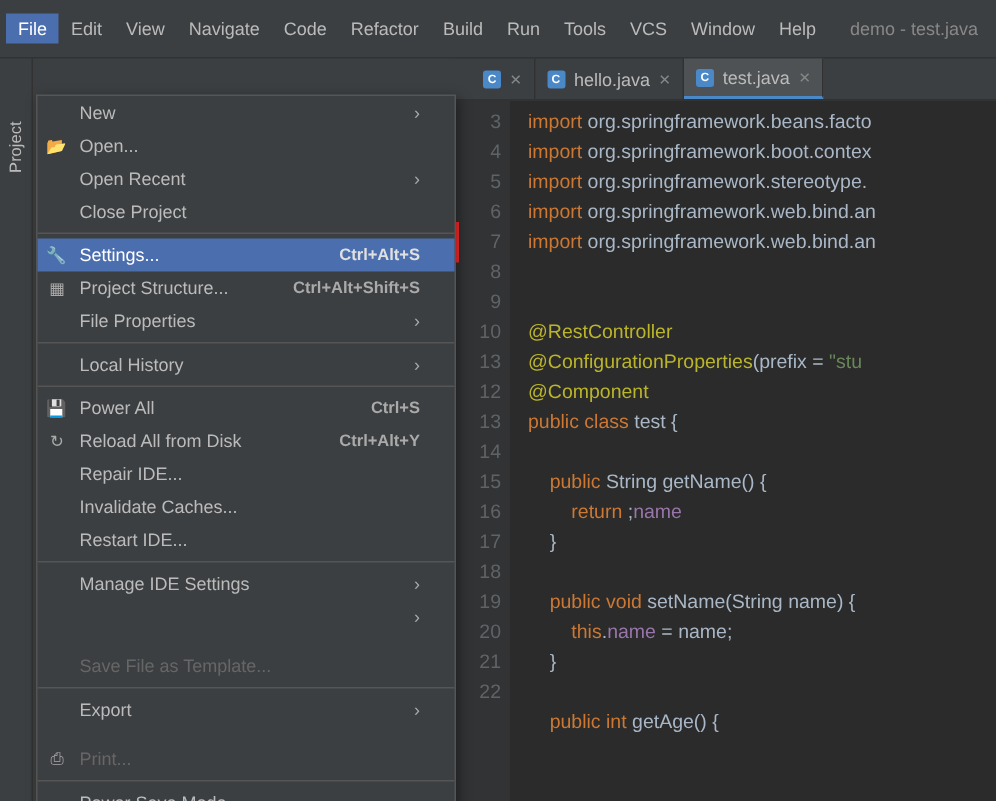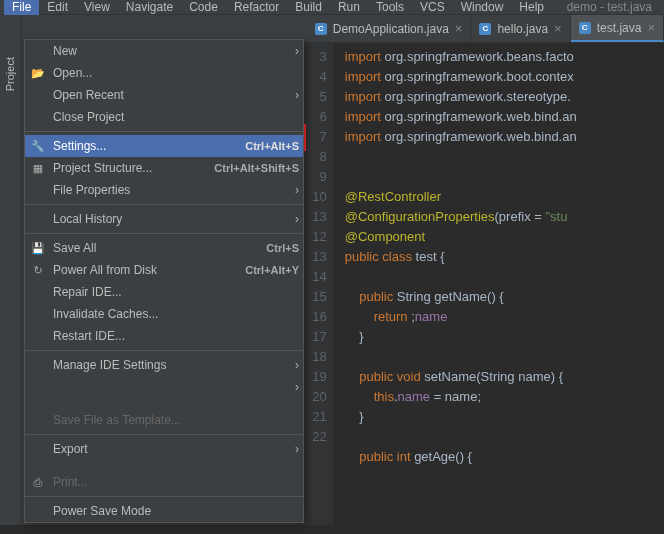--- a/index.html
+++ b/index.html
@@ -1,26 +1,26 @@
 <!DOCTYPE html>
 <html><head>
 <meta charset="utf-8">
 <style>
 * { margin: 0; padding: 0; box-sizing: border-box; font-family: "Segoe UI", Arial, sans-serif; }
 body { background: #2b2b2b; width: 664px; height: 534px; overflow: hidden; color: #bbb; font-size: 12px; }
-.menubar { height: 15px; background: #3c3f41; display: flex; align-items: center; padding: 0 4px; border-bottom: 1px solid #323232; }
+.menubar { height: 39px; background: #3c3f41; display: flex; align-items: center; padding: 0 4px; border-bottom: 1px solid #323232; }
 .menubar .mitem { padding: 3px 8px; cursor: pointer; color: #bbb; }
 .menubar .mitem.active { background: #4b6eaf; color: #fff; }
 .titlebar-text { margin-left: auto; color: #888; padding-right: 8px; }
 .main { display: flex; height: calc(100% - 24px); position: relative; }
 .sidebar-tab { width: 22px; background: #3c3f41; border-right: 1px solid #323232; display: flex; flex-direction: column; align-items: center; padding-top: 36px; }
 .sidebar-tab span { writing-mode: vertical-rl; transform: rotate(180deg); color: #bbb; font-size: 11px; padding: 6px 0; }
 .tree-area { width: 280px; background: #3c3f41; position: relative; }
 .dropdown { position: absolute; top: 24px; left: 24px; width: 280px; background: #3c3f41; border: 1px solid #555; box-shadow: 2px 2px 8px rgba(0,0,0,0.4); z-index: 10; }
-.dropdown-item { display: flex; align-items: center; padding: 3px 4px 3px 28px; color: #bbb; position: relative; height: 22px; }
+.dropdown-item { display: flex; align-items: center; padding: 3px 23px 3px 28px; color: #bbb; position: relative; height: 22px; }
 .dropdown-item.sel { background: #4b6eaf; color: #fff; }
 .dropdown-item .shortcut { margin-left: auto; color: #aaa; font-size: 11px; font-weight: bold; }
 .dropdown-item.sel .shortcut { color: #e0e0e0; }
 .dropdown-item .chevron { margin-left: auto; color: #aaa; }
 .dropdown-item.disabled { color: #666; margin-top: 11px; }
 .dropdown-sep { height: 1px; background: #555; margin: 3px 0; }
 .dd-icon { position: absolute; left: 6px; width: 14px; height: 14px; display: flex; align-items: center; justify-content: center; font-size: 11px; color: #aaa; }
 .red-hl { position: absolute; border: 3px solid #ff2a2a; pointer-events: none; }
 .tree { position: absolute; bottom: 0; left: 0; right: 0; padding: 4px 0 6px 0; }
 .tree .node { display: flex; align-items: center; padding: 1px 0 1px 116px; color: #bbb; height: 18px; }
@@ -90,21 +90,20 @@
           <span class="ficon orange-c">▸</span>
           <span>target</span>
         </div>
       </div>
   </div>
 
   <div class="editor-wrap">
     <div class="tabs" id="tabs">
         <div class="tab">
           <span class="jicon">C</span>
-          <span>DemoApplication.java</span>
           <span class="close">×</span>
         </div>
         <div class="tab">
           <span class="jicon">C</span>
           <span>hello.java</span>
           <span class="close">×</span>
         </div>
         <div class="tab active">
           <span class="jicon">C</span>
           <span>test.java</span>
@@ -172,26 +171,26 @@
         <span class="chevron">›</span>
       </div>
       <div class="dropdown-sep"></div>
       <div class="dropdown-item">
         <span>Local History</span>
         <span class="chevron">›</span>
       </div>
       <div class="dropdown-sep"></div>
       <div class="dropdown-item">
         <span class="dd-icon">💾</span>
-        <span>Save All</span>
+        <span>Power All</span>
         <span class="shortcut">Ctrl+S</span>
       </div>
       <div class="dropdown-item">
         <span class="dd-icon">↻</span>
-        <span>Power All from Disk</span>
+        <span>Reload All from Disk</span>
         <span class="shortcut">Ctrl+Alt+Y</span>
       </div>
       <div class="dropdown-item">
         <span>Repair IDE...</span>
       </div>
       <div class="dropdown-item">
         <span>Invalidate Caches...</span>
       </div>
       <div class="dropdown-item">
         <span>Restart IDE...</span>

